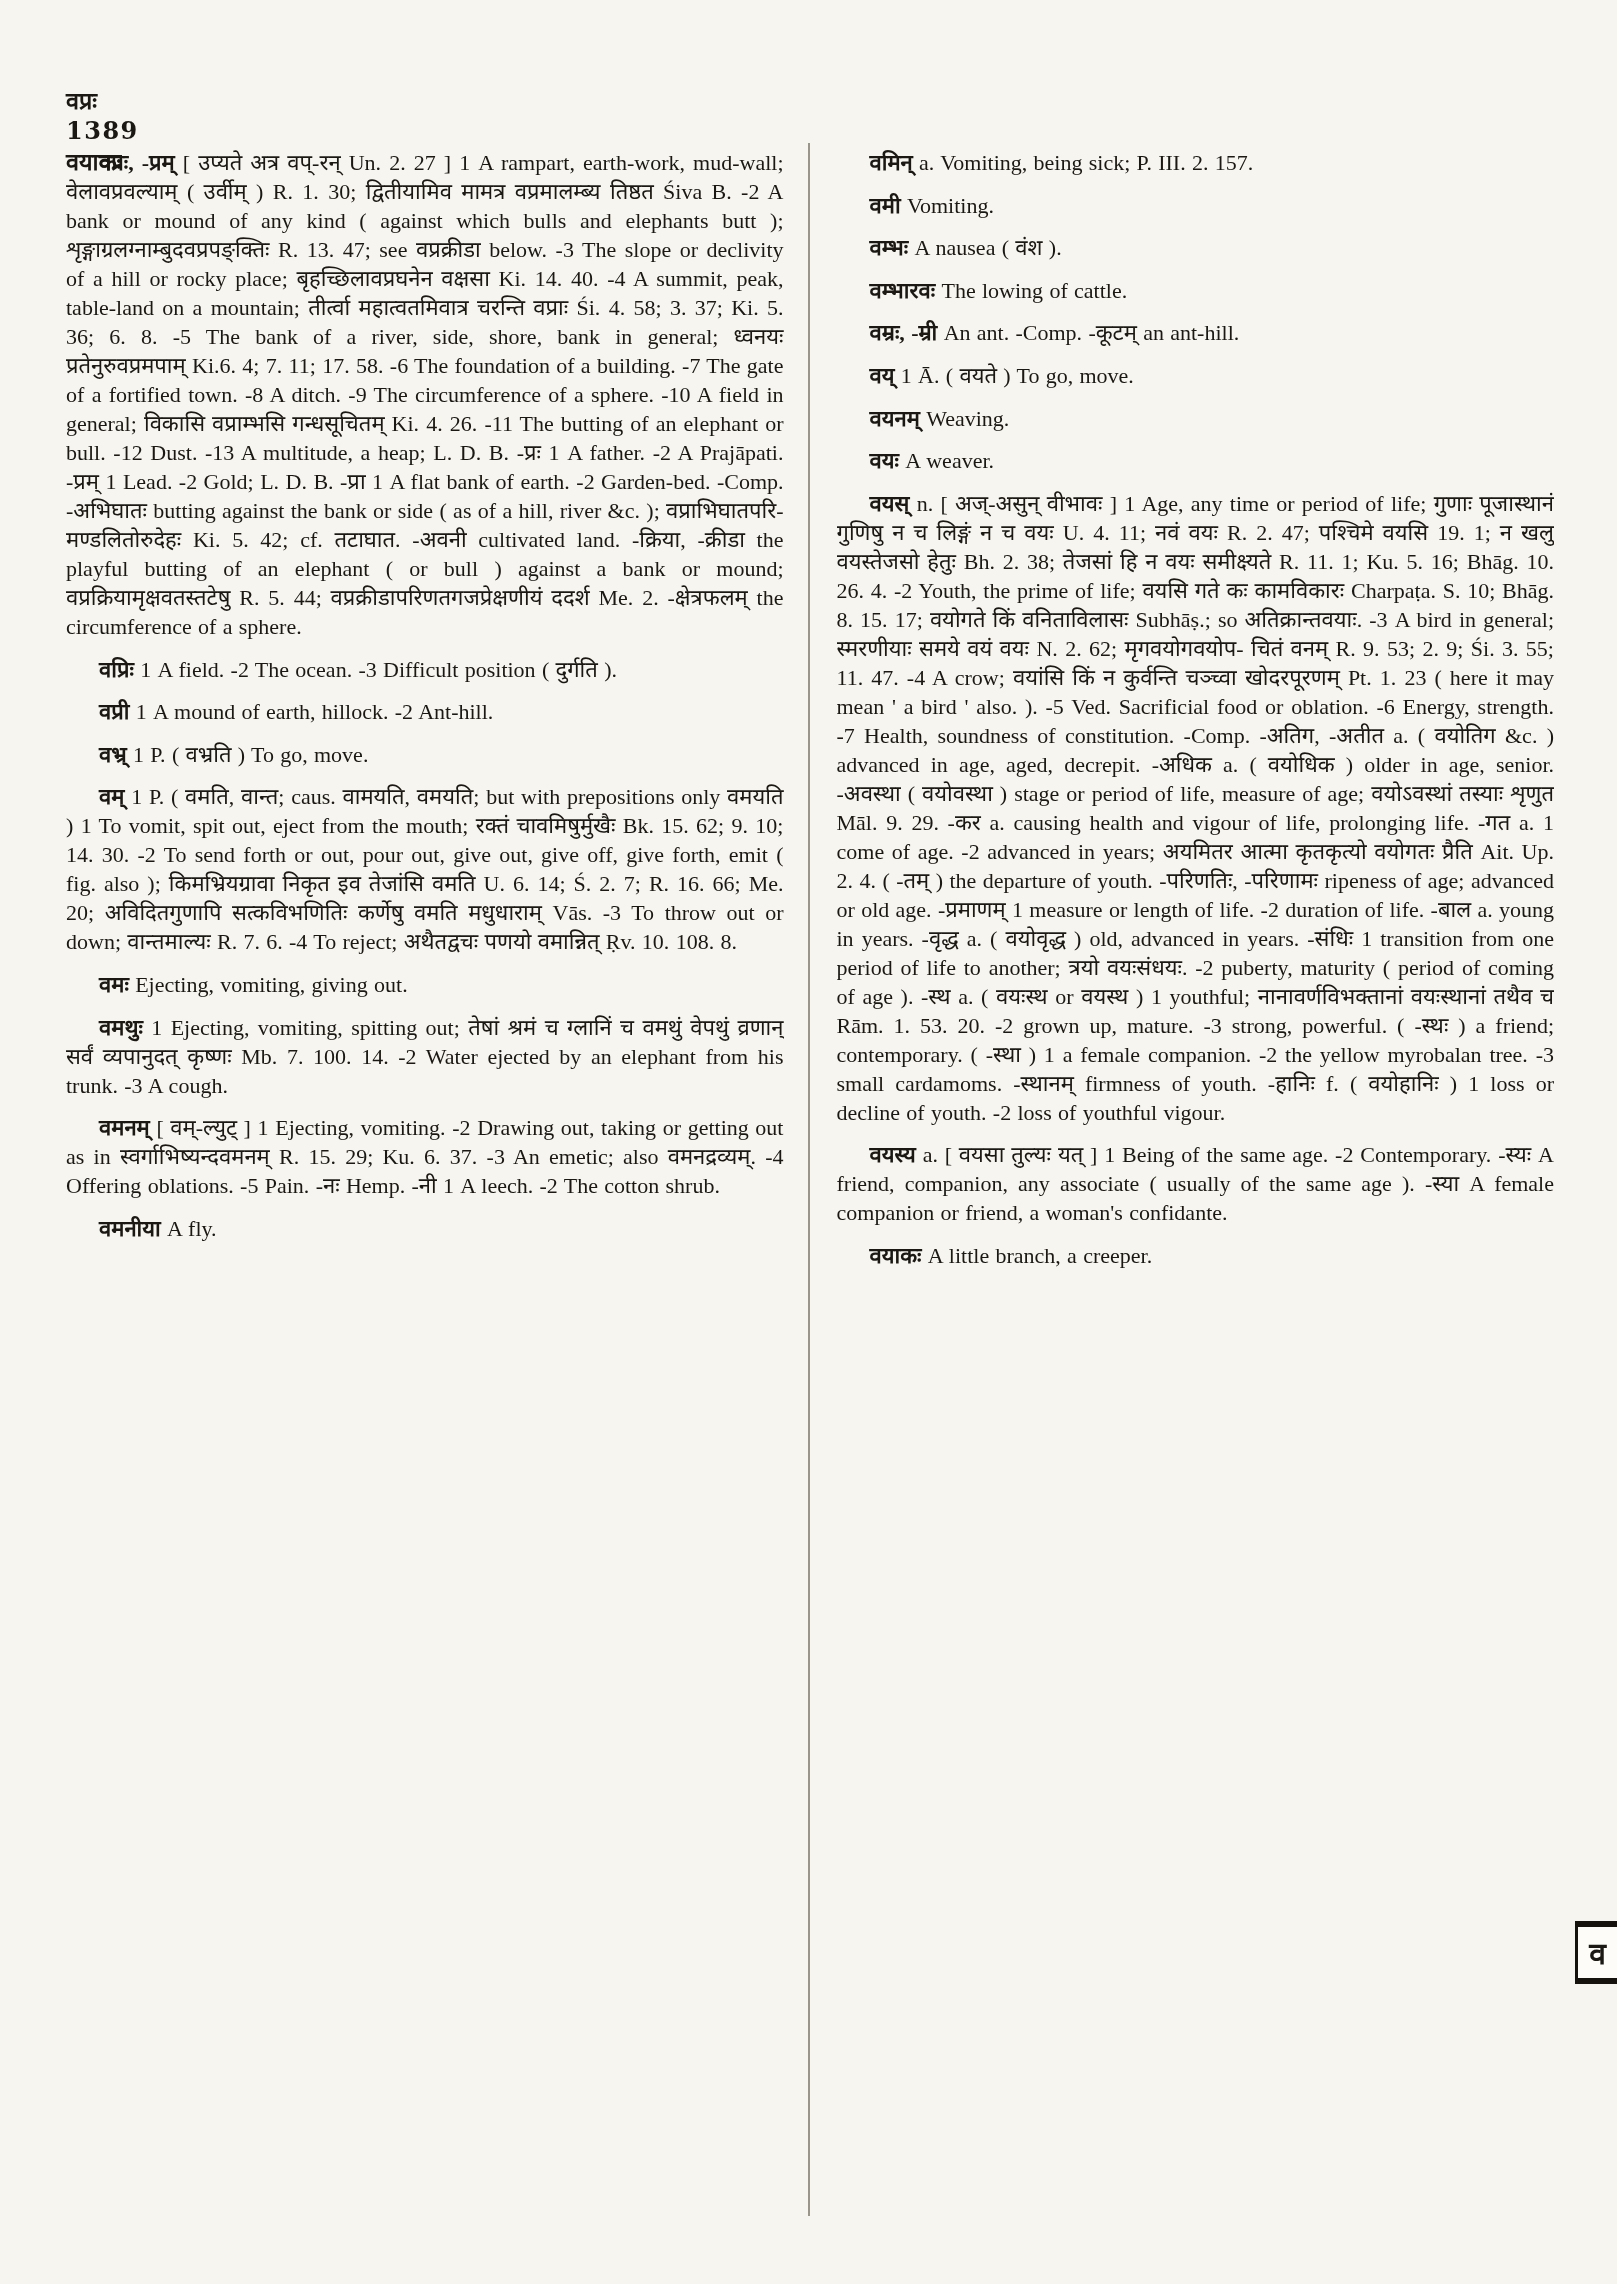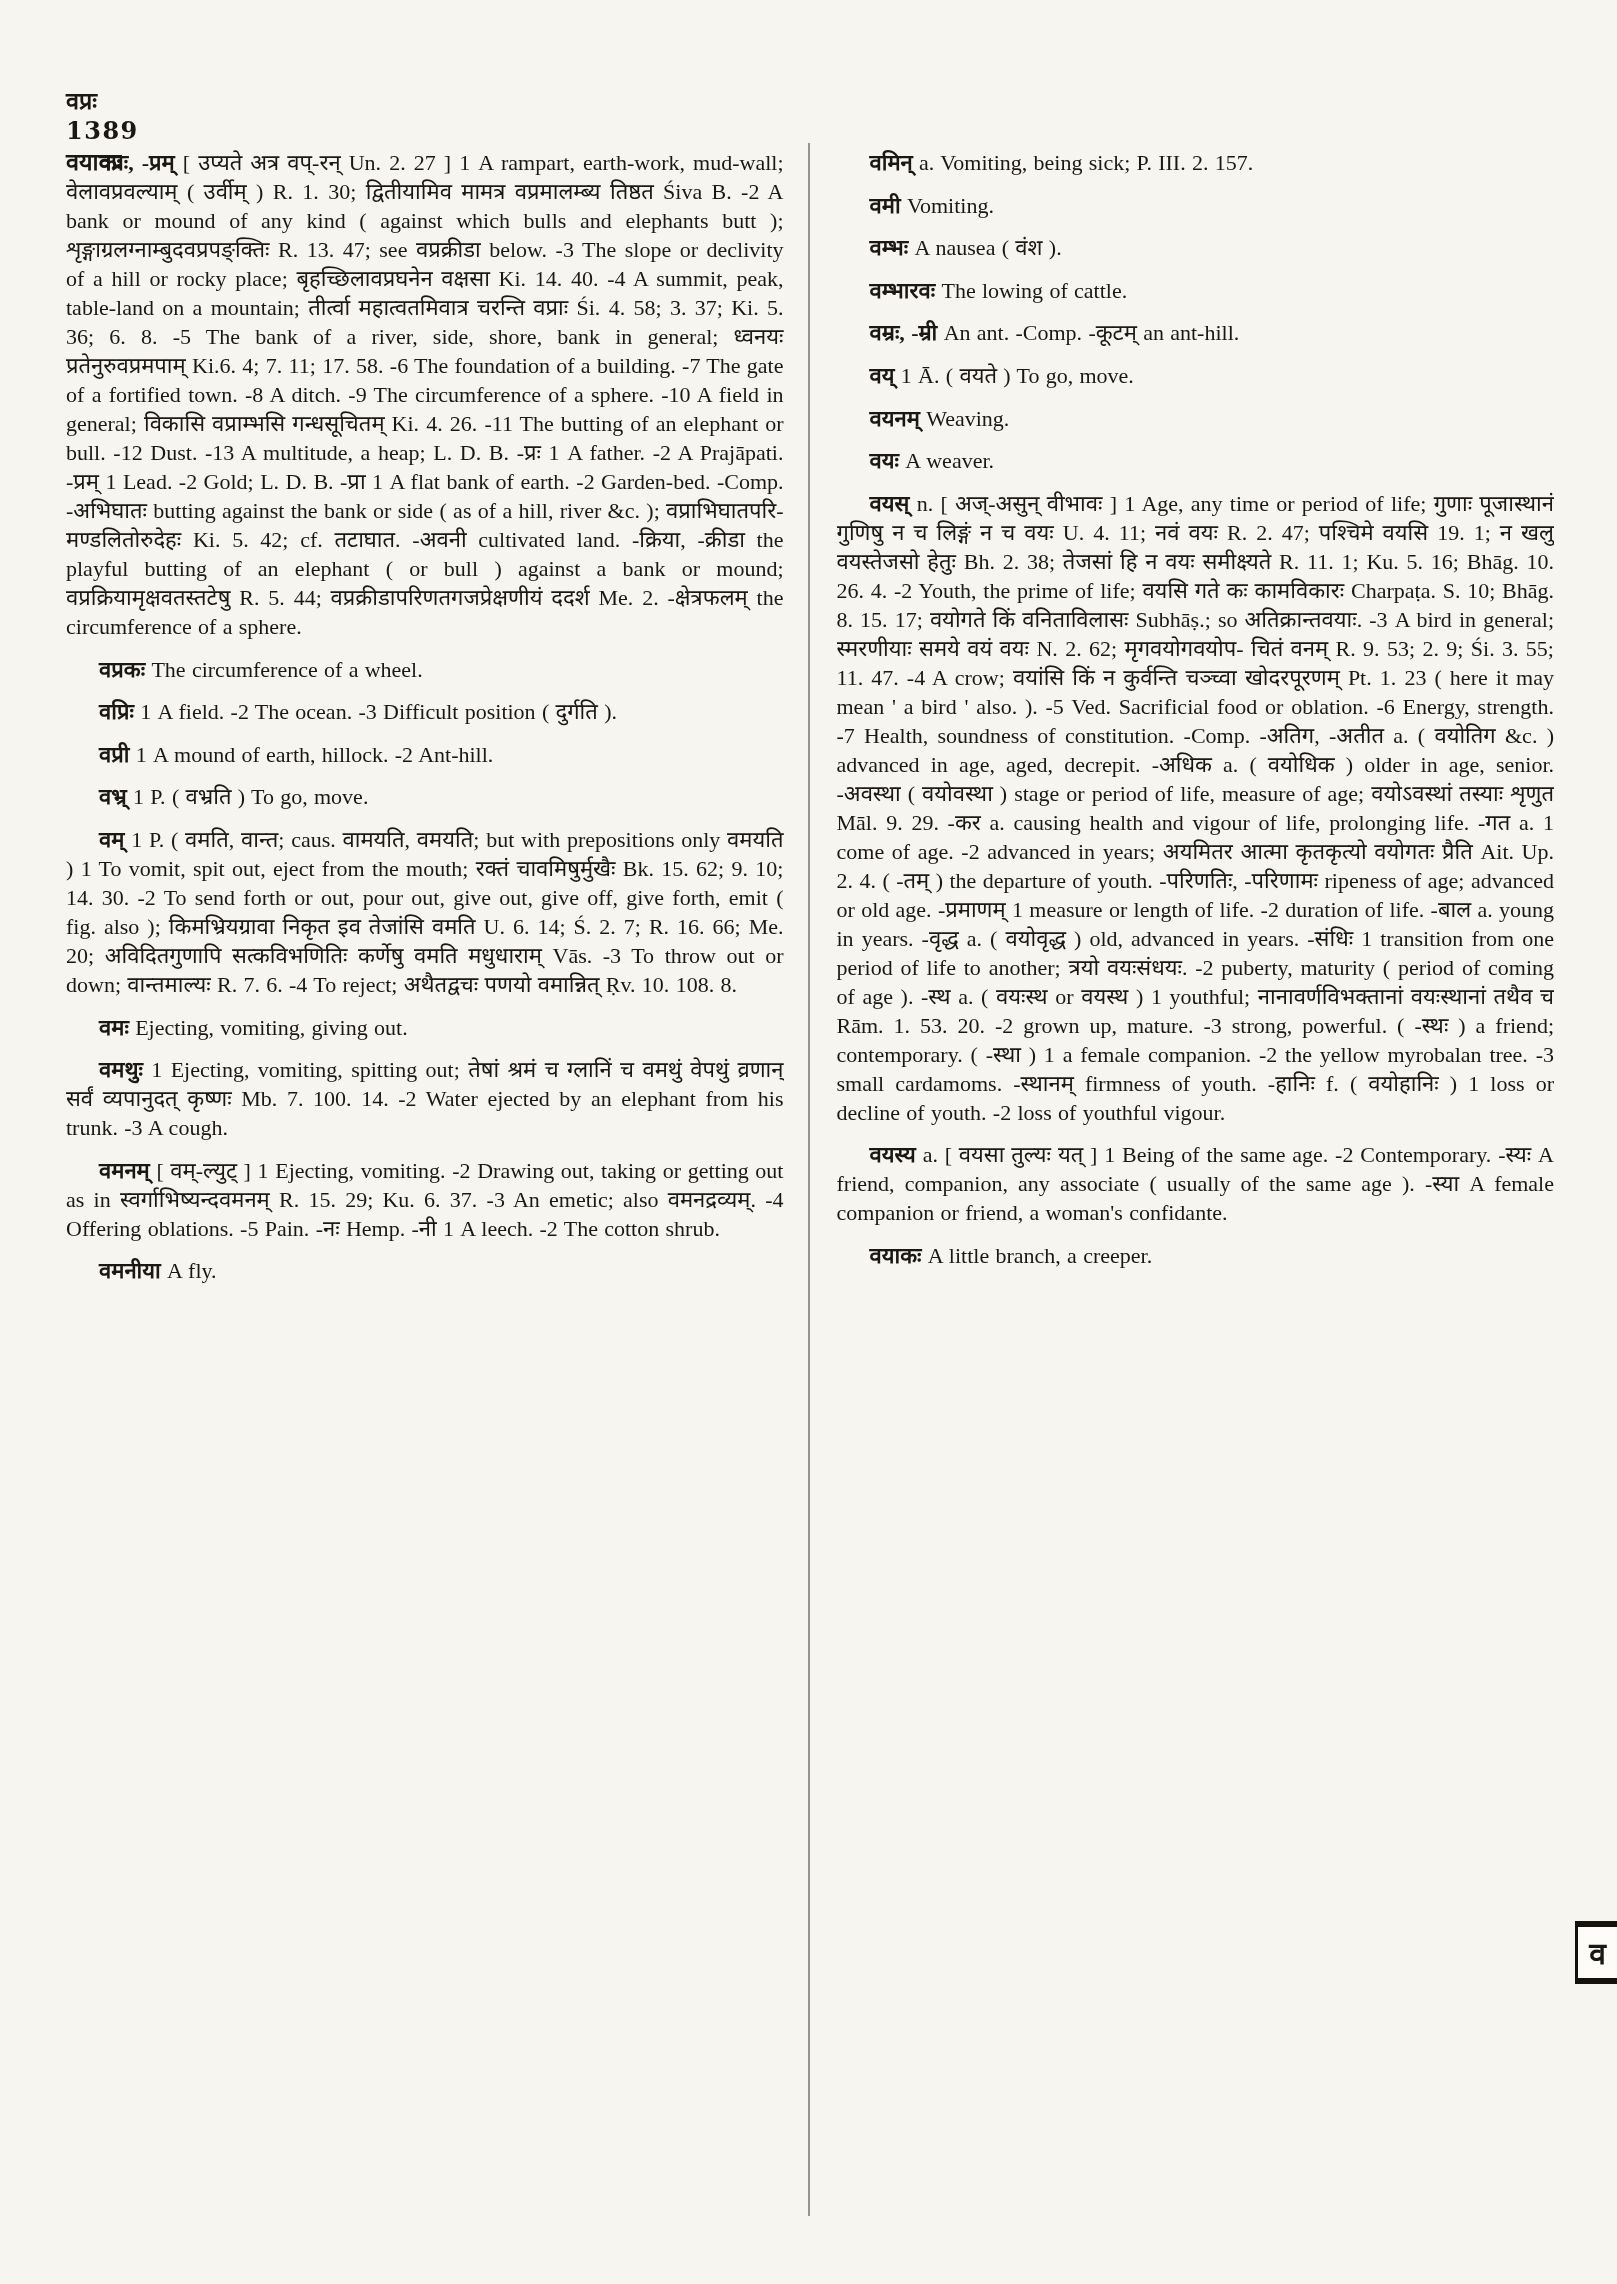--- a/index.html
+++ b/index.html
@@ -62,21 +62,20 @@
     <span class="side right">वयाकः</span>
   </div>
 
   <div class="divider"></div>
 
   <div class="columns">
     <div class="col">
 
         <p class="entry"><b class="hw">वप्रः, -प्रम्</b> <span>[ उप्यते अत्र वप्-रन् Un. 2. 27 ] 1 A rampart, earth-work, mud-wall; वेलावप्रवल्याम् ( उर्वीम् ) R. 1. 30; द्वितीयामिव मामत्र वप्रमालम्ब्य तिष्ठत Śiva B. -2 A bank or mound of any kind ( against which bulls and elephants butt ); शृङ्गाग्रलग्नाम्बुदवप्रपङ्क्तिः R. 13. 47; see वप्रक्रीडा below. -3 The slope or declivity of a hill or rocky place; बृहच्छिलावप्रघनेन वक्षसा Ki. 14. 40. -4 A summit, peak, table-land on a mountain; तीर्त्वा महात्वतमिवात्र चरन्ति वप्राः Śi. 4. 58; 3. 37; Ki. 5. 36; 6. 8. -5 The bank of a river, side, shore, bank in general; ध्वनयः प्रतेनुरुवप्रमपाम् Ki.6. 4; 7. 11; 17. 58. -6 The foundation of a building. -7 The gate of a fortified town. -8 A ditch. -9 The circumference of a sphere. -10 A field in general; विकासि वप्राम्भसि गन्धसूचितम् Ki. 4. 26. -11 The butting of an elephant or bull. -12 Dust. -13 A multitude, a heap; L. D. B. -प्रः 1 A father. -2 A Prajāpati. -प्रम् 1 Lead. -2 Gold; L. D. B. -प्रा 1 A flat bank of earth. -2 Garden-bed. -Comp. -अभिघातः butting against the bank or side ( as of a hill, river &amp;c. ); वप्राभिघातपरि- मण्डलितोरुदेहः Ki. 5. 42; cf. तटाघात. -अवनी cultivated land. -क्रिया, -क्रीडा the playful butting of an elephant ( or bull ) against a bank or mound; वप्रक्रियामृक्षवतस्तटेषु R. 5. 44; वप्रक्रीडापरिणतगजप्रेक्षणीयं ददर्श Me. 2. -क्षेत्रफलम् the circumference of a sphere.</span></p>
 
-        <p class="entry"><b class="hw">वप्रकः</b> <span>The circumference of a wheel.</span></p>
 
         <p class="entry"><b class="hw">वप्रिः</b> <span>1 A field. -2 The ocean. -3 Difficult position ( दुर्गति ).</span></p>
 
         <p class="entry"><b class="hw">वप्री</b> <span>1 A mound of earth, hillock. -2 Ant-hill.</span></p>
 
         <p class="entry"><b class="hw">वभ्र्</b> <span>1 P. ( वभ्रति ) To go, move.</span></p>
 
         <p class="entry"><b class="hw">वम्</b> <span>1 P. ( वमति, वान्त; caus. वामयति, वमयति; but with prepositions only वमयति ) 1 To vomit, spit out, eject from the mouth; रक्तं चावमिषुर्मुखैः Bk. 15. 62; 9. 10; 14. 30. -2 To send forth or out, pour out, give out, give off, give forth, emit ( fig. also ); किमभ्रियग्रावा निकृत इव तेजांसि वमति U. 6. 14; Ś. 2. 7; R. 16. 66; Me. 20; अविदितगुणापि सत्कविभणितिः कर्णेषु वमति मधुधाराम् Vās. -3 To throw out or down; वान्तमाल्यः R. 7. 6. -4 To reject; अथैतद्वचः पणयो वमान्नित् Ṛv. 10. 108. 8.</span></p>
 
         <p class="entry"><b class="hw">वमः</b> <span>Ejecting, vomiting, giving out.</span></p>

